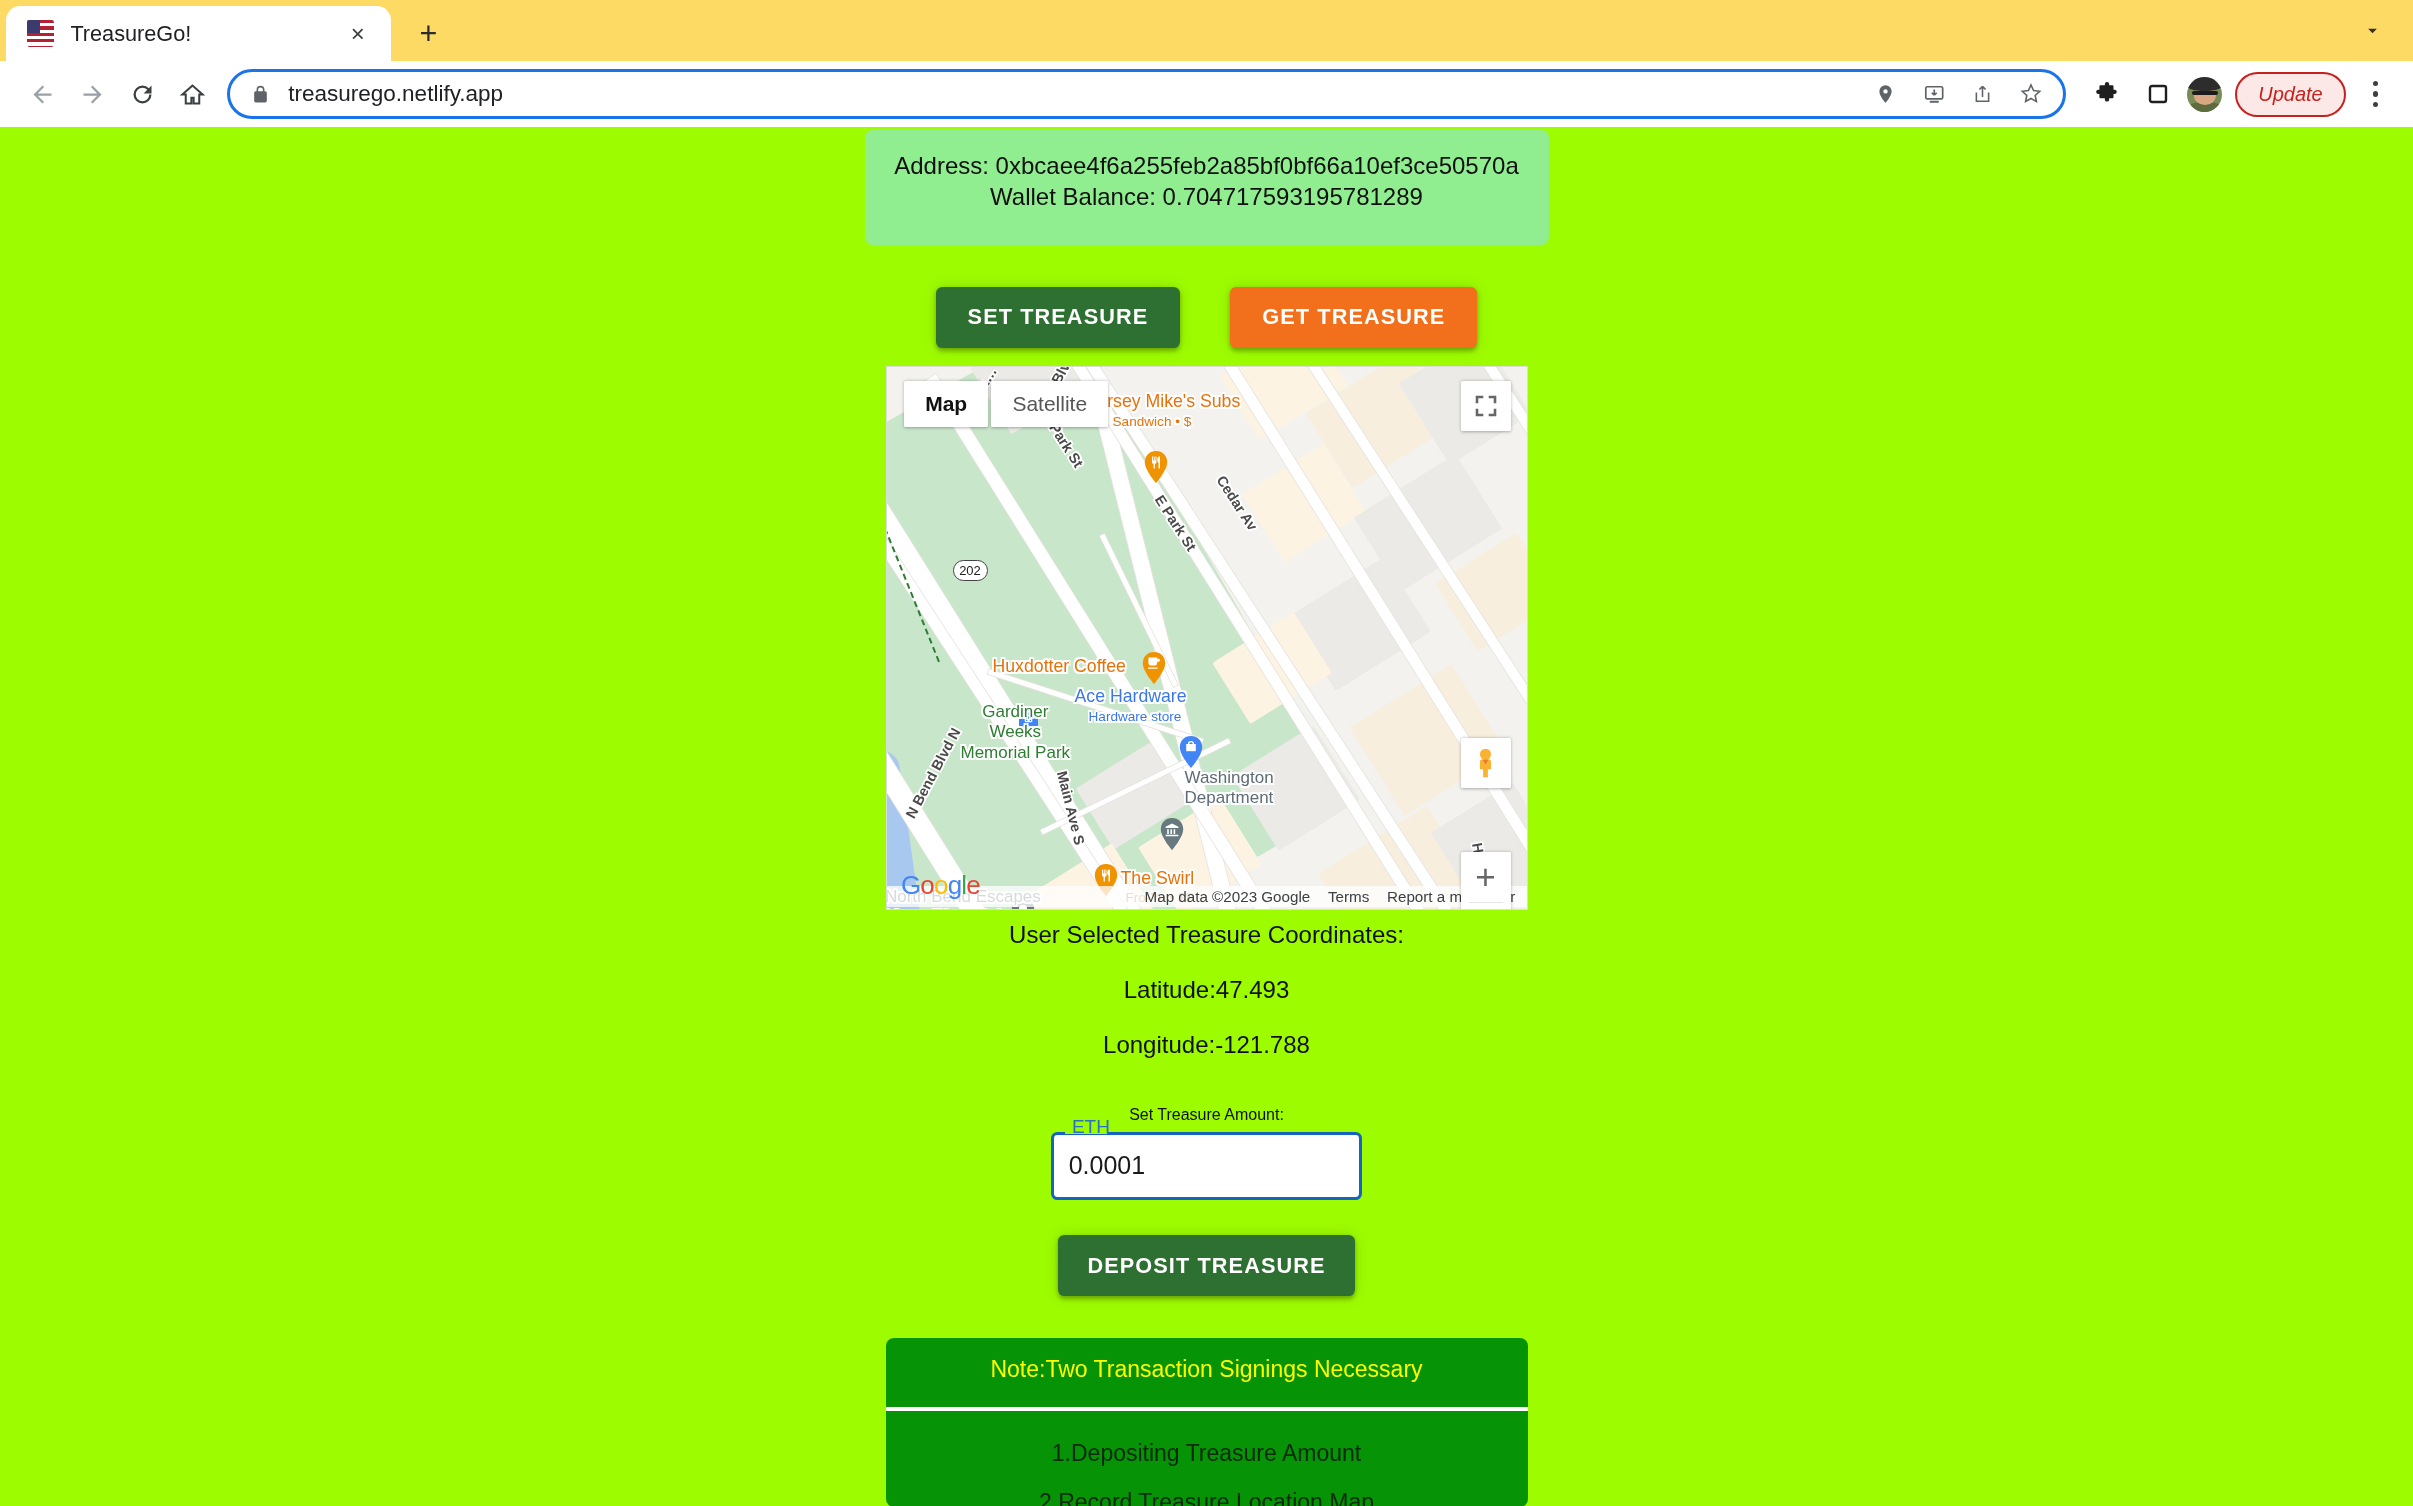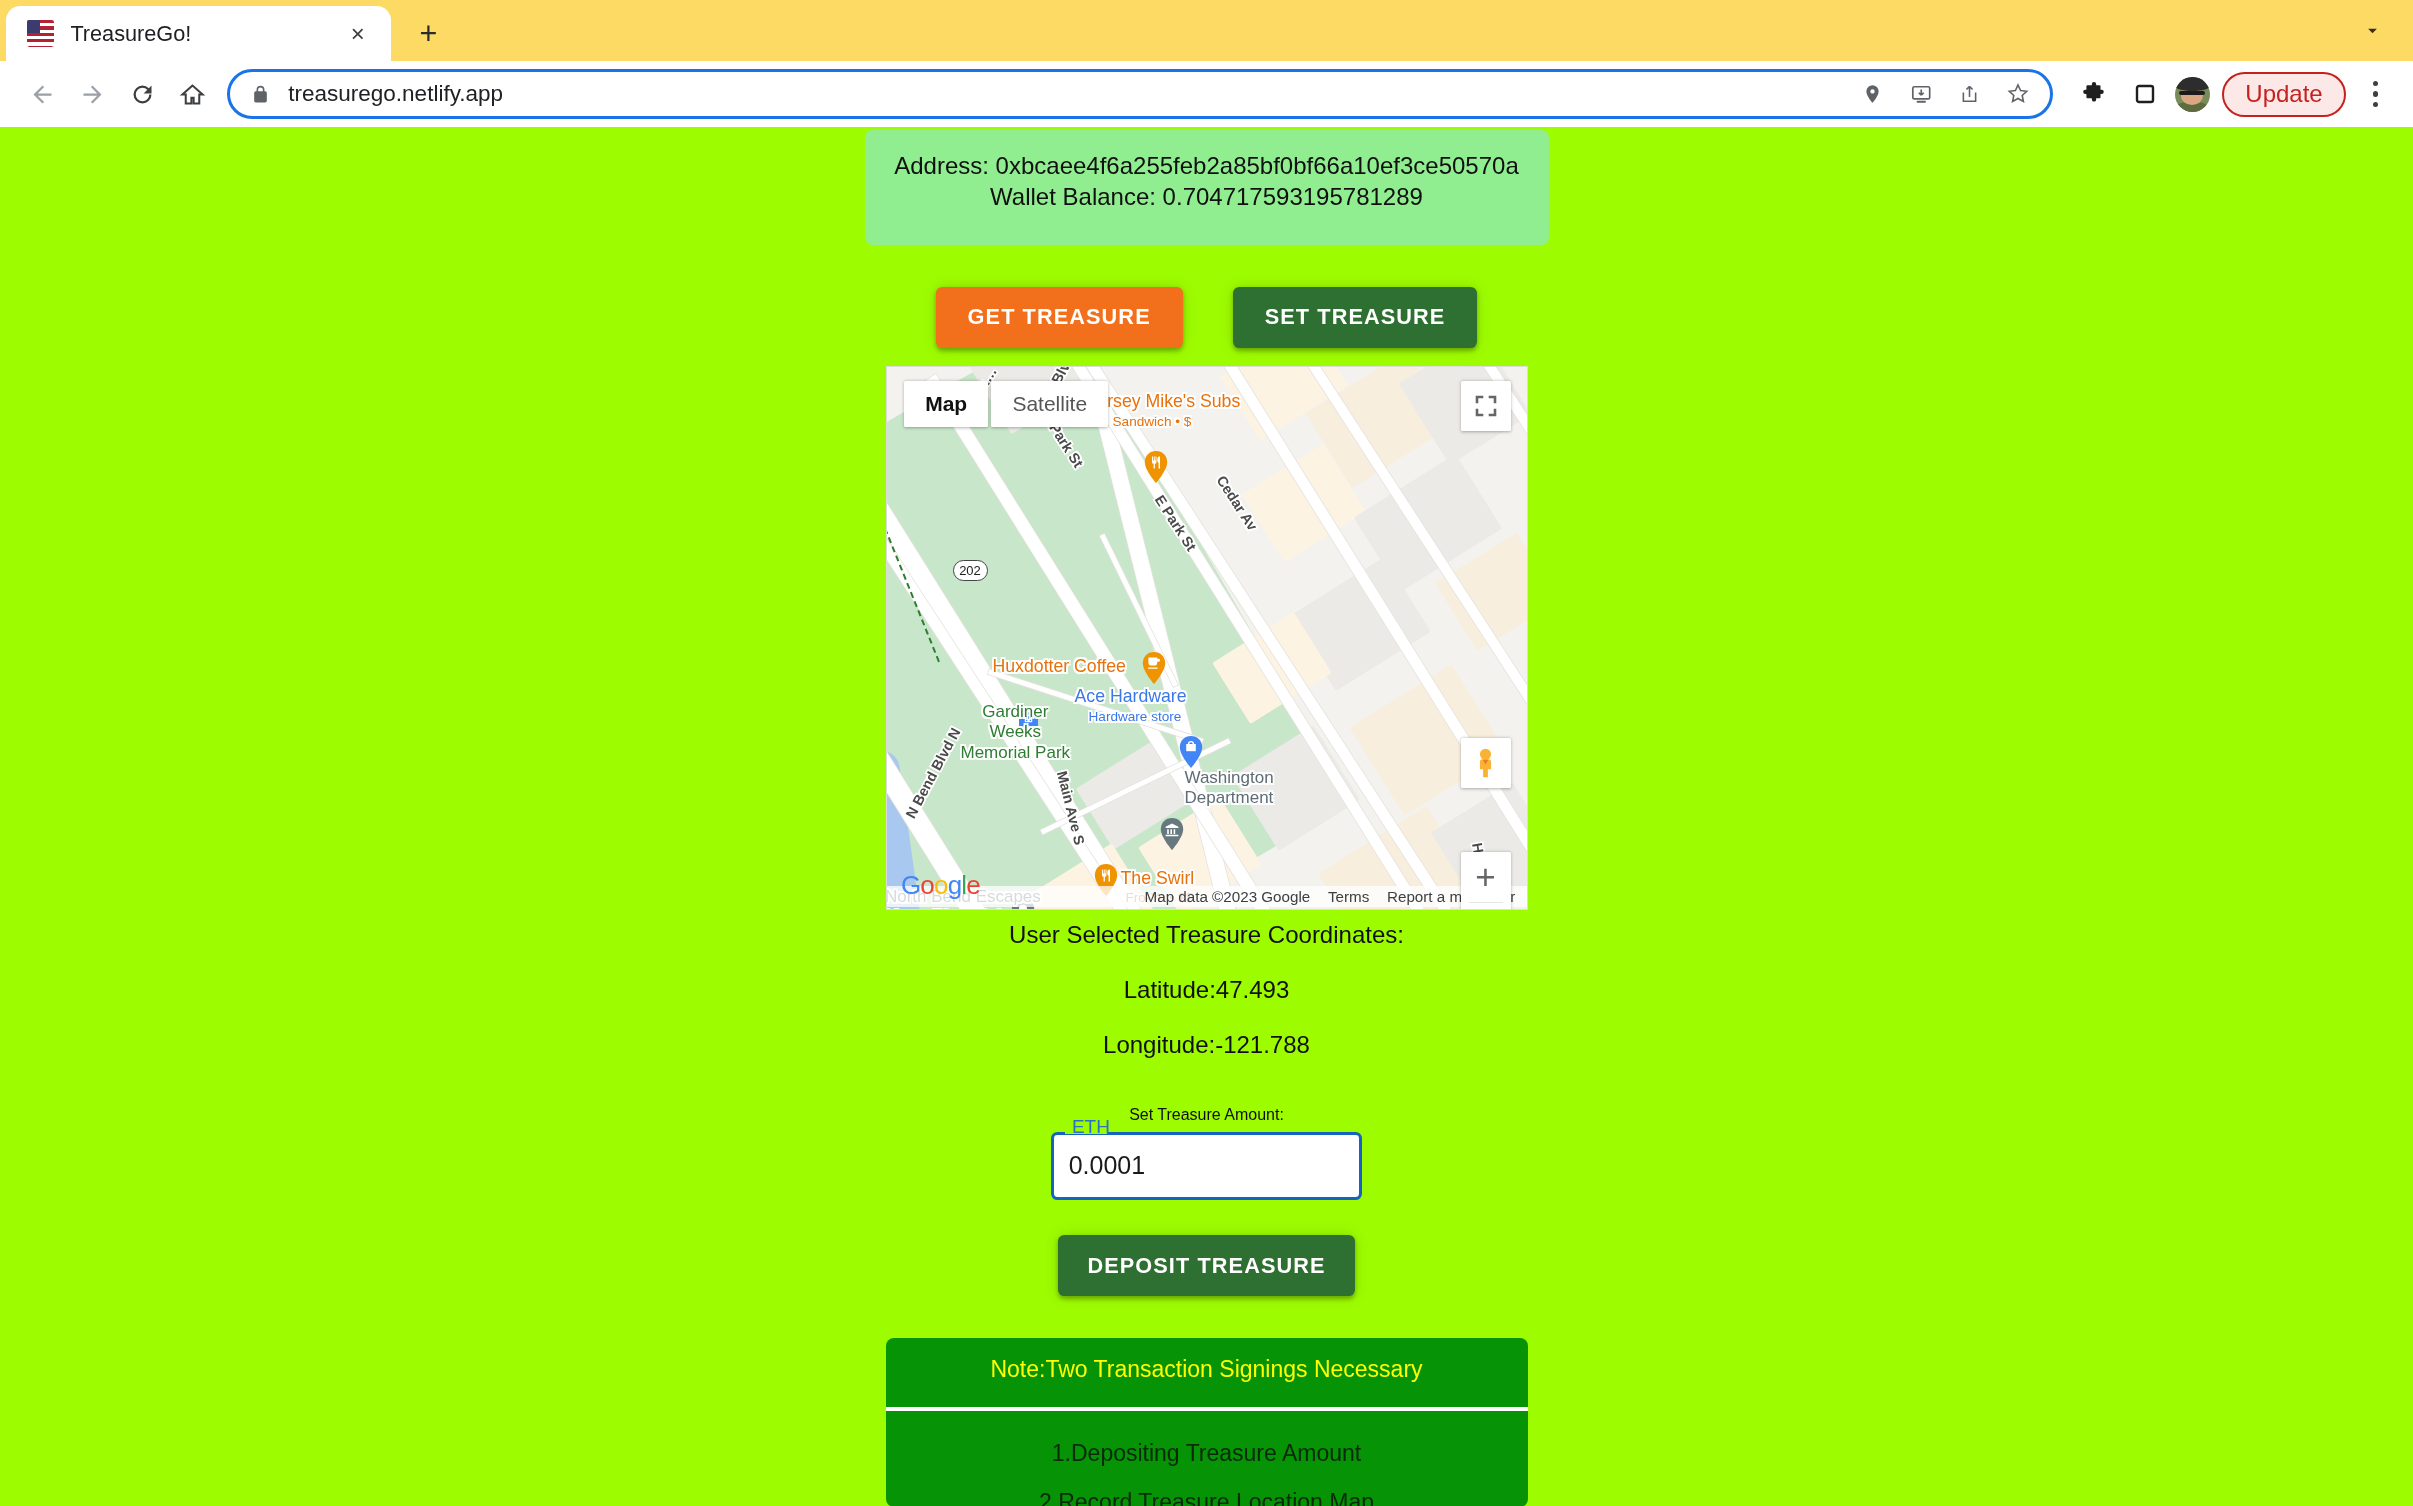--- a/index.html
+++ b/index.html
@@ -133,24 +133,25 @@
   .avatar .hair { position:absolute; left:0; top:0; width:100%; height:42%; background:#2d2d2d; border-radius:50% 50% 40% 40%; }
   .avatar .face { position:absolute; left:18%; top:26%; width:64%; height:56%; background:#d9a882; border-radius:50%; }
   .avatar .glasses { position:absolute; left:14%; top:40%; width:72%; height:14%; background:#1c1c1c; border-radius:3.2px; }
   .avatar .body { position:absolute; left:6%; bottom:0; width:88%; height:28%; background:#5d6b3f; border-radius:40% 40% 0 0; }
   .update-btn {
     height: 45px;
     border: 2.4px solid #c5221f;
     border-radius: 24px;
     background: #fce8e6;
     color: #c5221f;
-    font-size: 24px;
+    font-size: 20px;
     display: flex; align-items: center;
     padding: 0 21px;
     margin-left: 4.8px;
+    font-style: italic;
   }
   .menu-dots {
     width: 40px; height: 45px;
     display: flex; flex-direction: column;
     align-items: center; justify-content: center;
     gap: 4.8px; margin-left: 1.6px;
   }
   .menu-dots i { width: 5.6px; height: 5.6px; border-radius: 50%; background: #3c4043; display:block; }
 
   
@@ -570,22 +571,22 @@
 </div>
 
 <div class="page">
 
   <div class="wallet-card">
     <div>Address: 0xbcaee4f6a255feb2a85bf0bf66a10ef3ce50570a</div>
     <div>Wallet Balance: 0.704717593195781289</div>
   </div>
 
   <div class="button-row">
+    <button class="mat-btn btn-set">SET TREASURE</button>
     <button class="mat-btn btn-get">GET TREASURE</button>
-    <button class="mat-btn btn-set">SET TREASURE</button>
   </div>
 
   <div class="map-wrap">
     <div class="map-canvas">
       <div class="land"></div>
       <div class="park"></div>
       <div class="park2"></div>
       <div class="river"></div>
       <div class="river2"></div>
 

